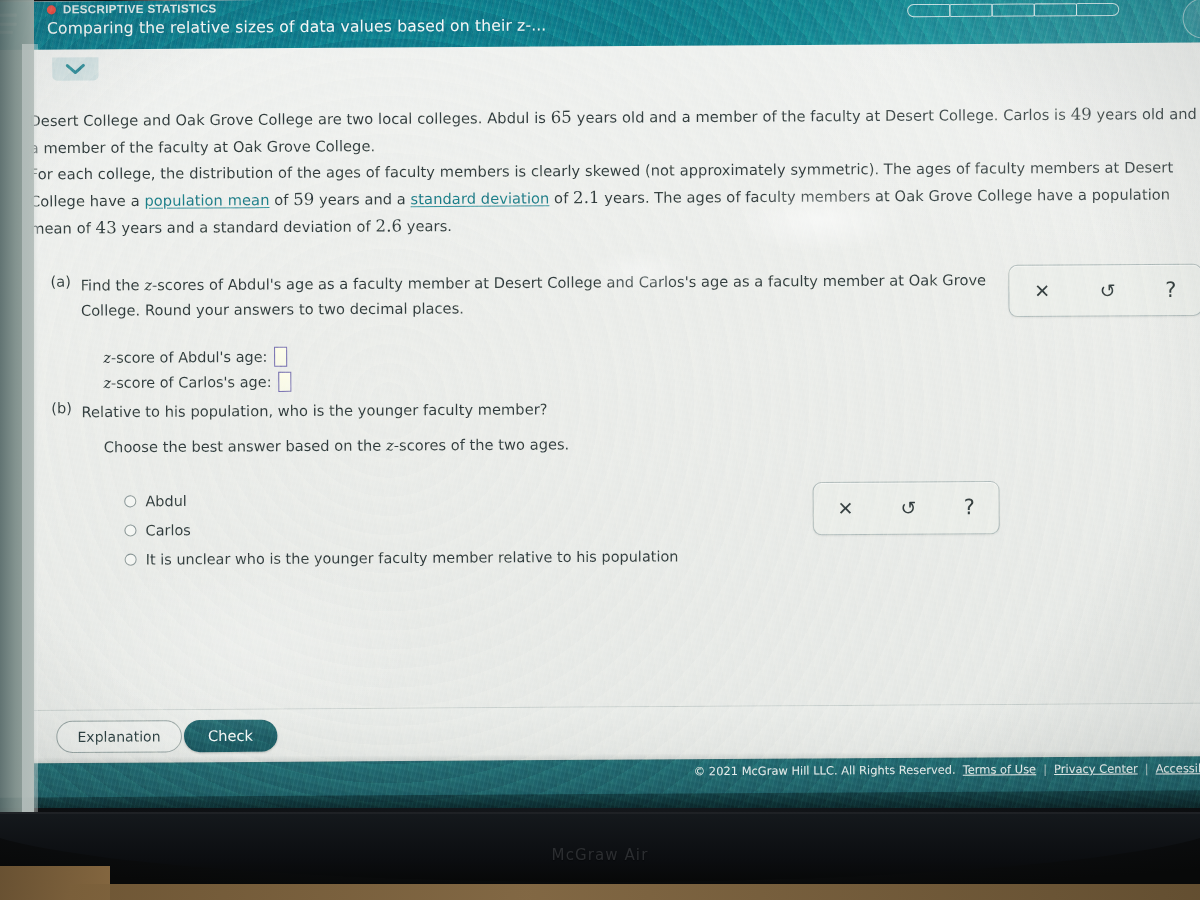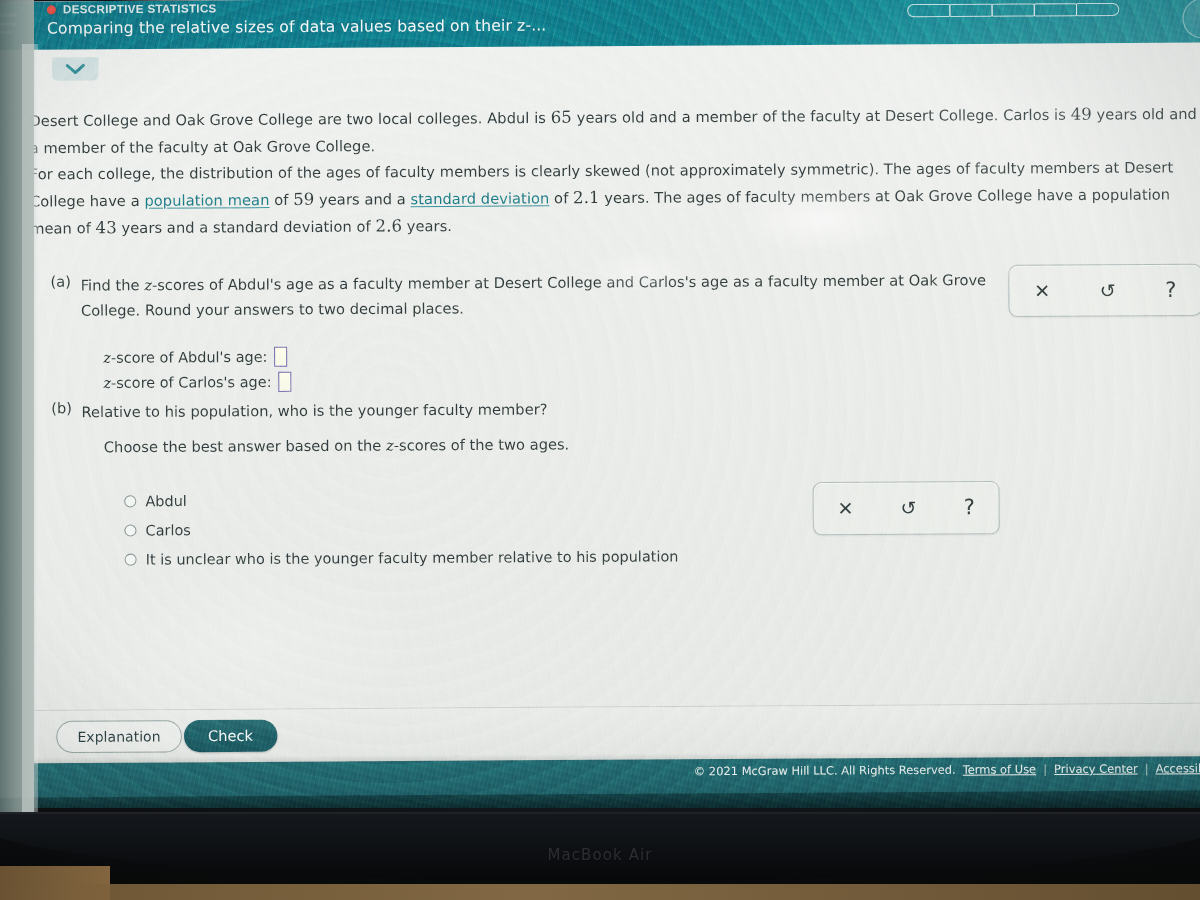--- a/index.html
+++ b/index.html
@@ -492,17 +492,17 @@
     <div id="moire2"></div>
     <div id="glare"></div>
     <div id="vignette"></div>
   </div>
 
   <div id="screen-left-edge"></div>
   <div id="screen-left-edge2"></div>
 
   <div id="bezel-bottom"></div>
   <div id="bezel-bottom-curve"></div>
-  <div id="macbook-word">MacBook Air</div>
+  <div id="macbook-word">McGraw Air</div>
   <div id="desk-left"></div>
   <div id="desk-right"></div>
 
 </div>
 
 </body></html>

